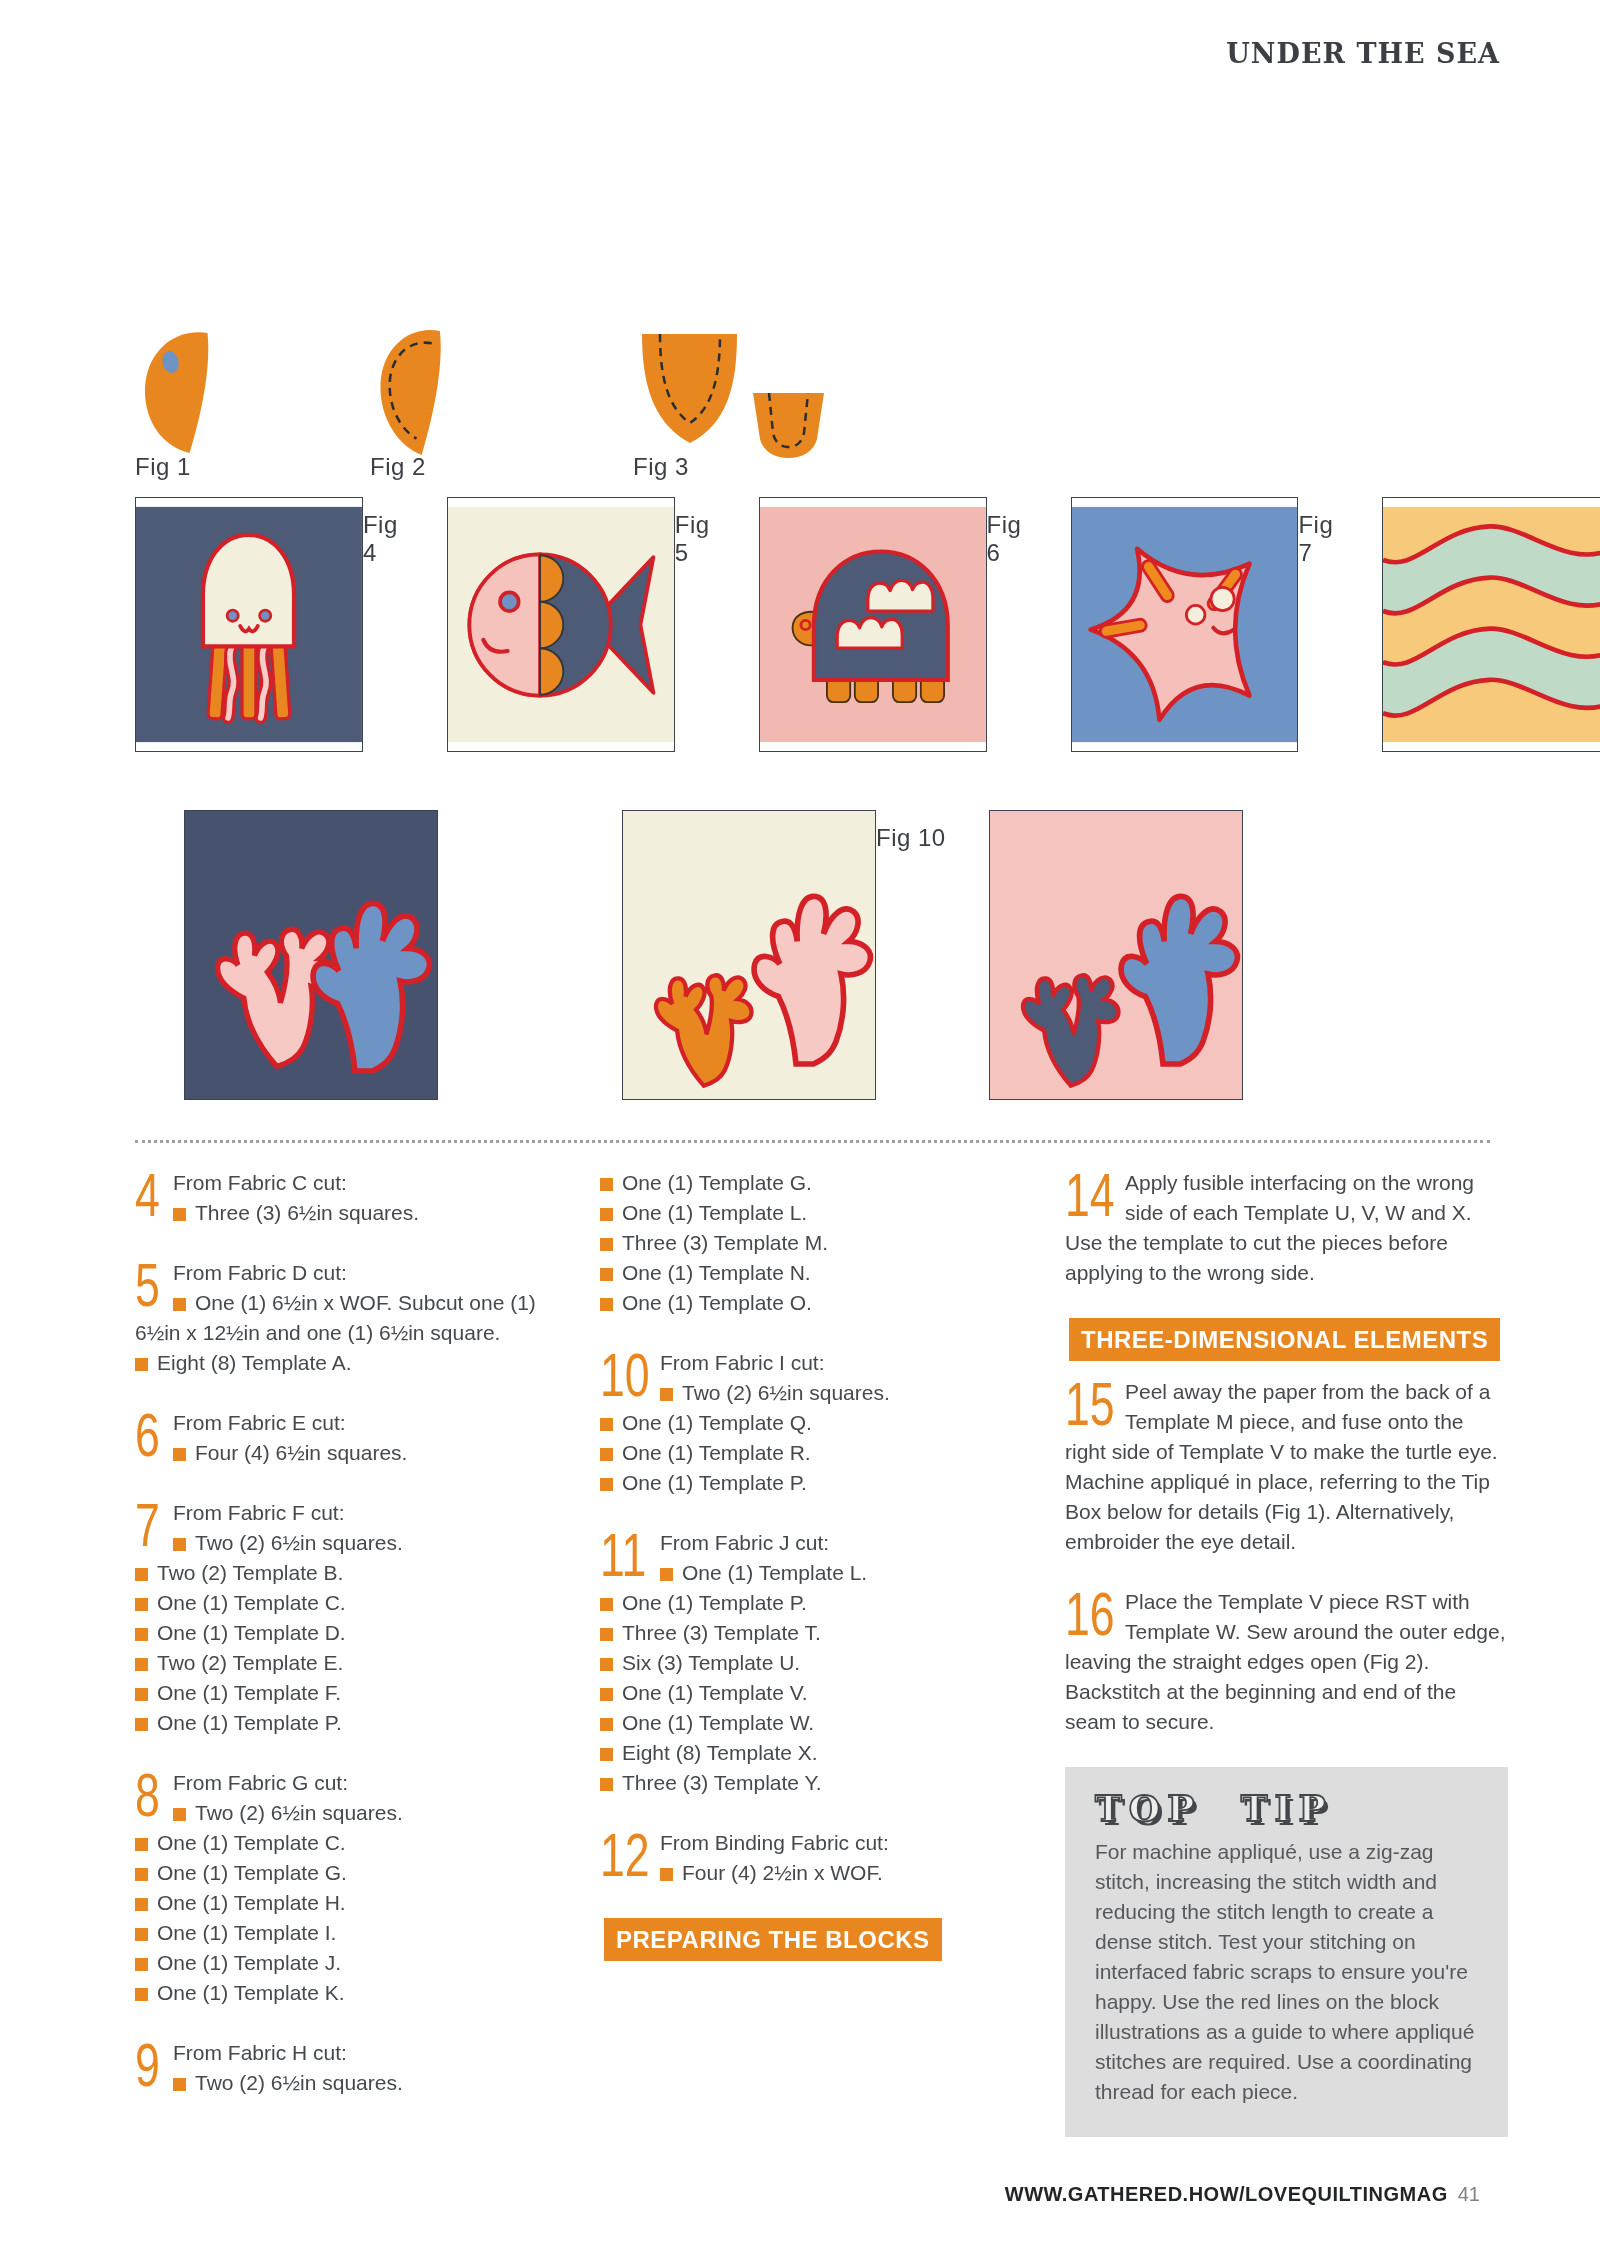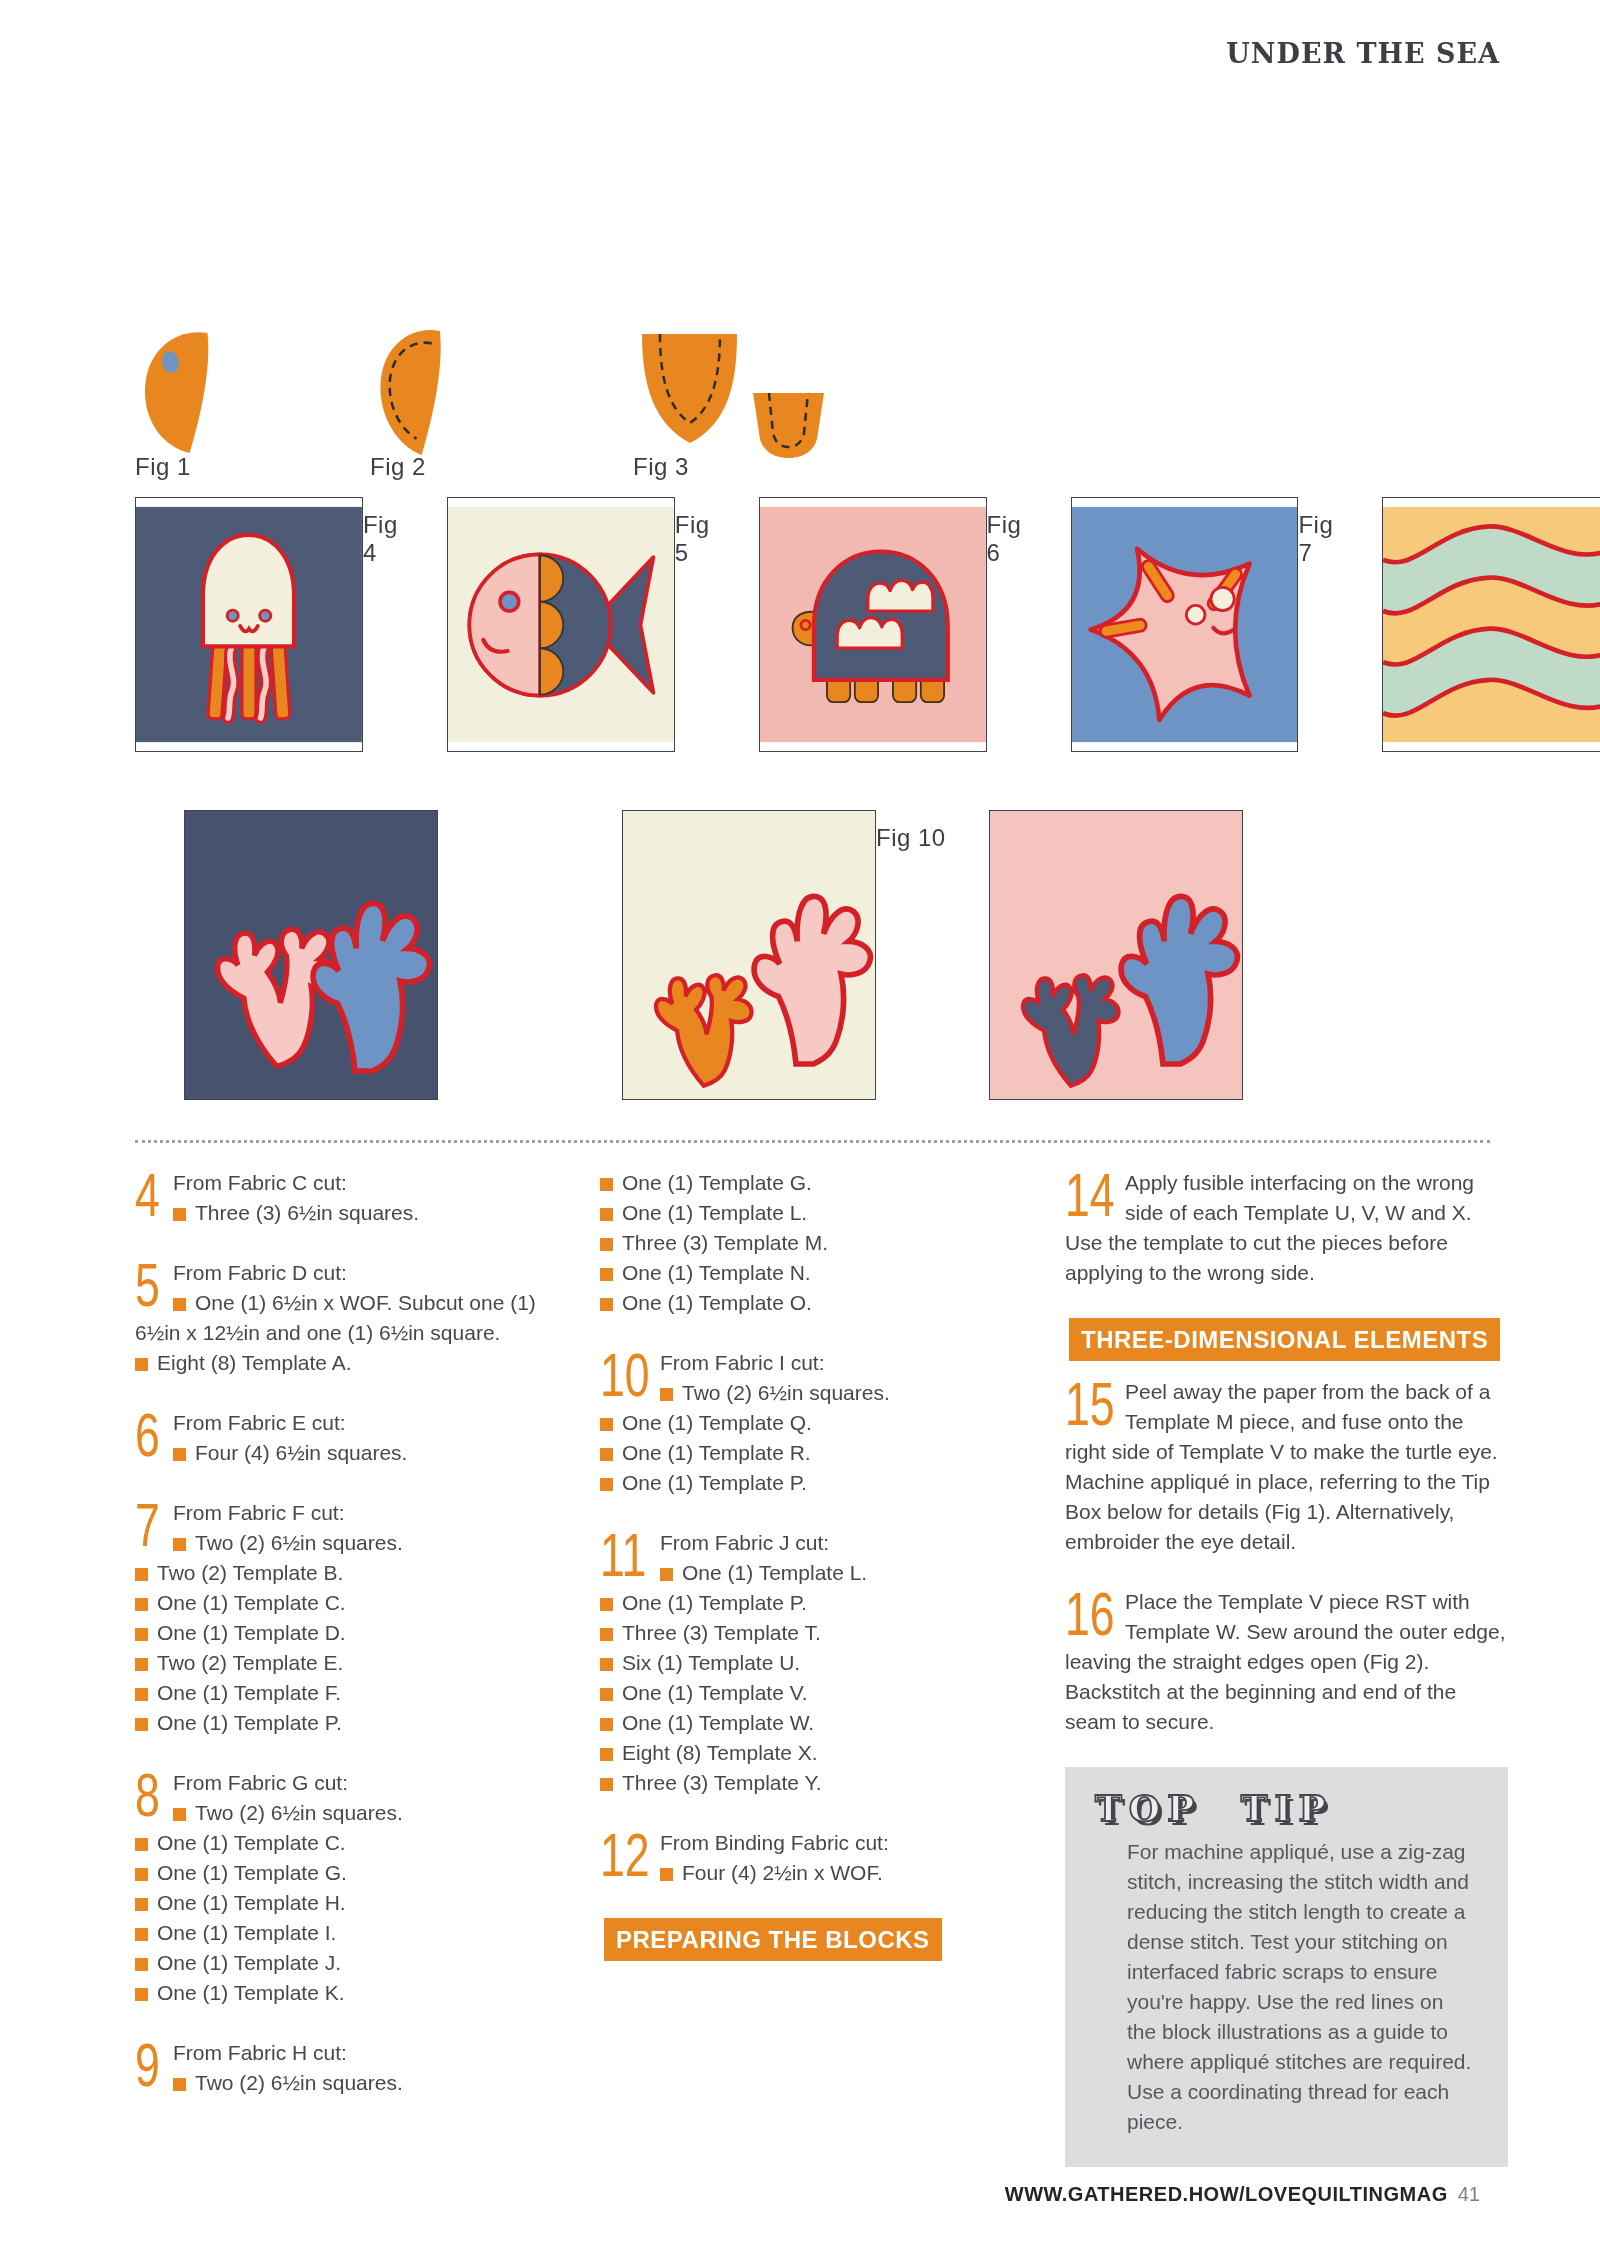--- a/index.html
+++ b/index.html
@@ -33,21 +33,21 @@
   .sq{display:inline-block;width:13px;height:13px;background:#E8871F;
       margin-right:9px;transform:translateY(1px);}
   .b{min-height:30px;}
   .bar{display:table;background:#E8871F;color:#fff;font-weight:bold;font-size:24px;
        letter-spacing:0.5px;padding:7px 12px 6px 12px;margin:2px 0 16px 4px;}
   .tip{background:#DDDDDD;padding:26px 30px 30px 30px;margin-top:28px;box-sizing:border-box;}
   .tip-title{font-family:"DejaVu Serif",serif;font-weight:bold;font-size:36px;
              letter-spacing:7px;word-spacing:20px;color:#EDEDED;
              -webkit-text-stroke:1.8px #43474C;text-shadow:3.5px 3.5px 0 #43474C;
              margin-bottom:14px;}
-  .tip-body{color:#55595E;margin-left:32px;}
+  .tip-body{color:#55595E;}
   
   .footer{position:absolute;top:2183px;right:120px;font-size:20px;}
   .furl{font-weight:bold;color:#232629;letter-spacing:0.5px;}
   .fpage{color:#7E8287;margin-left:10px;}
 </style>
 </head>
 <body>
 
 <div id="page">
 
@@ -267,21 +267,21 @@
         <div class="b"><span class="sq"></span><span>One (1) Template Q.</span></div>
         <div class="b"><span class="sq"></span><span>One (1) Template R.</span></div>
         <div class="b"><span class="sq"></span><span>One (1) Template P.</span></div>
       </section>
       <section class="step">
         <div class="num n2">11</div>
         <div>From Fabric J cut:</div>
         <div class="b"><span class="sq"></span><span>One (1) Template L.</span></div>
         <div class="b"><span class="sq"></span><span>One (1) Template P.</span></div>
         <div class="b"><span class="sq"></span><span>Three (3) Template T.</span></div>
-        <div class="b"><span class="sq"></span><span>Six (1) Template U.</span></div>
+        <div class="b"><span class="sq"></span><span>Six (3) Template U.</span></div>
         <div class="b"><span class="sq"></span><span>One (1) Template V.</span></div>
         <div class="b"><span class="sq"></span><span>One (1) Template W.</span></div>
         <div class="b"><span class="sq"></span><span>Eight (8) Template X.</span></div>
         <div class="b"><span class="sq"></span><span>Three (3) Template Y.</span></div>
       </section>
       <section class="step">
         <div class="num n2">12</div>
         <div>From Binding Fabric cut:</div>
         <div class="b"><span class="sq"></span><span>Four (4) 2½in x WOF.</span></div>
       </section>

